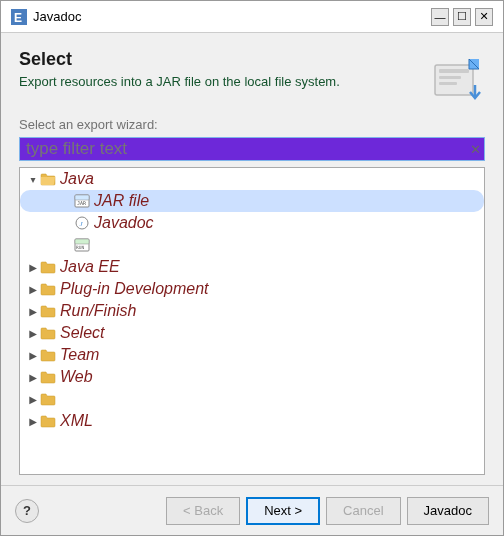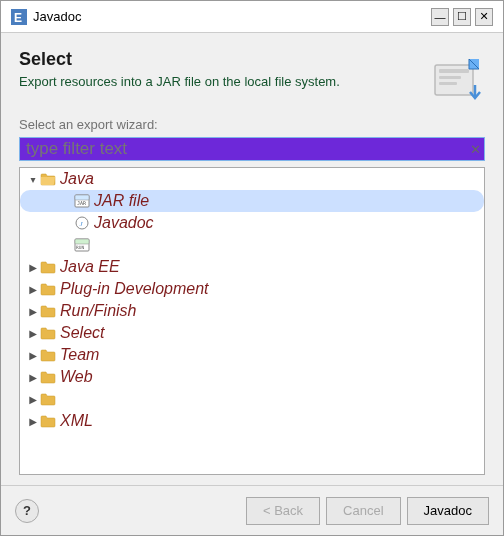--- a/index.html
+++ b/index.html
@@ -377,20 +377,23 @@
   </div>
 
   <div class="bottom-bar">
     <div class="help-btn">
       <span>?</span>
     </div>
     <div class="btn-group">
       <button class="btn disabled" disabled="">
         <span>&lt; Back</span>
       </button>
+      <button class="btn primary">
+        <span>Next &gt;</span>
+      </button>
       <button class="btn disabled" disabled="">
         <span>Cancel</span>
       </button>
       <button class="btn">
         <span>Javadoc</span>
       </button>
     </div>
   </div>
 </div>
 

